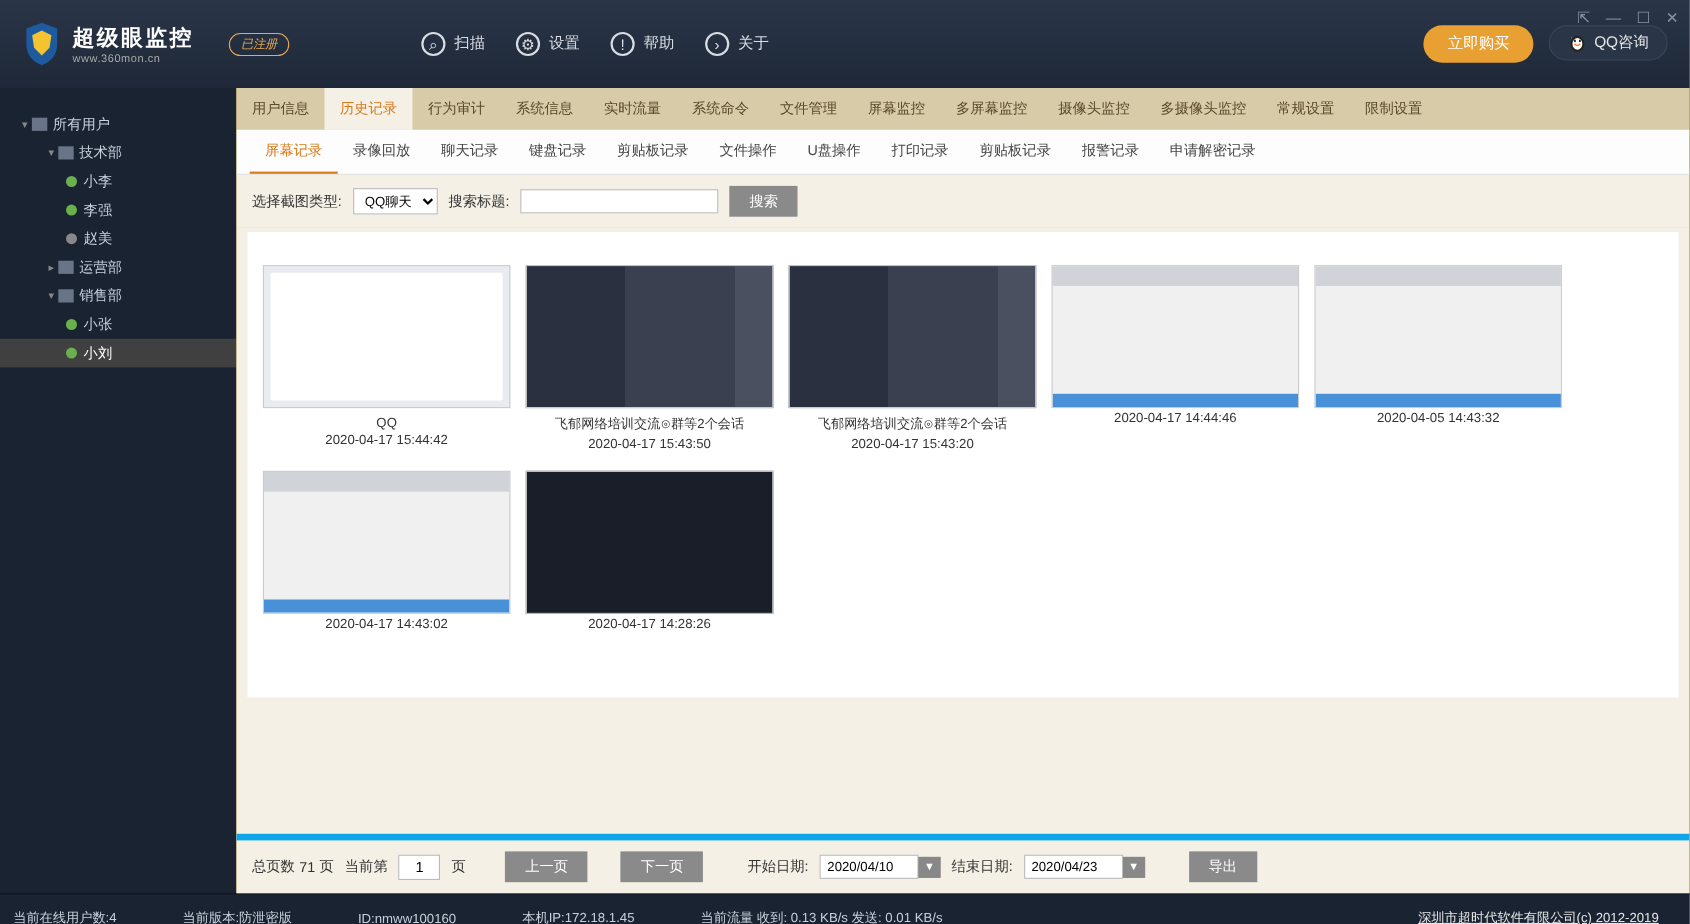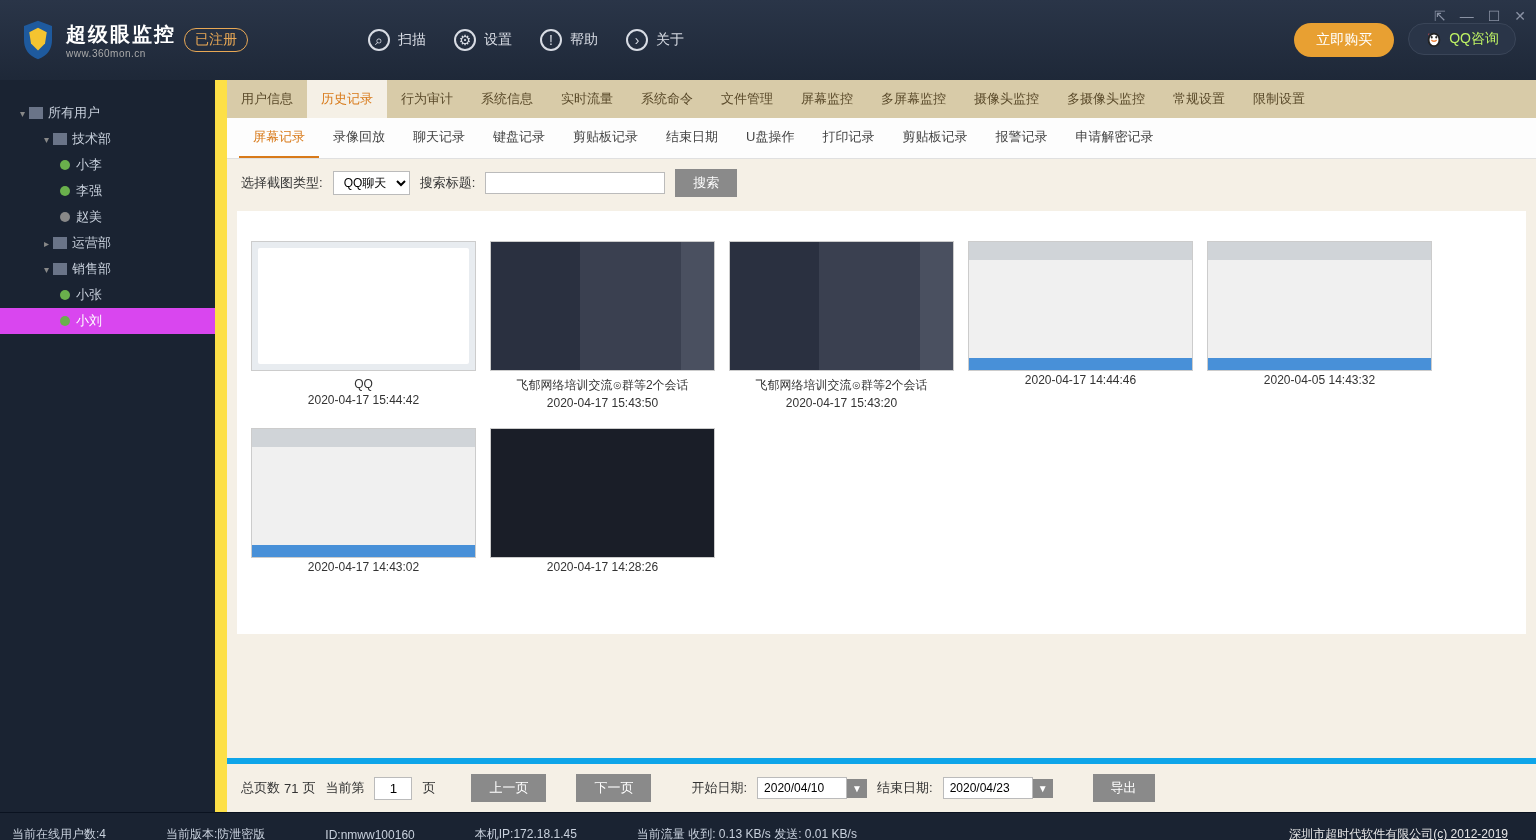--- a/index.html
+++ b/index.html
@@ -5,45 +5,45 @@
 * { margin: 0; padding: 0; box-sizing: border-box; }
 body { font-family: "Microsoft YaHei", sans-serif; font-size: 12px; background: #1a2332; color: #ccc; width: 1536px; height: 840px; overflow: hidden; }
 
 
 .header { height: 80px; background: linear-gradient(180deg, #2a3548 0%, #1e2838 100%); display: flex; align-items: center; padding: 0 20px; position: relative; }
 .logo-area { display: flex; align-items: center; margin-right: 20px; justify-content: center; }
 .logo-shield { width: 36px; height: 42px; margin-right: 10px; }
 .logo-text { display: flex; flex-direction: column; }
 .logo-title { font-size: 20px; font-weight: bold; color: #fff; letter-spacing: 2px; }
 .logo-sub { font-size: 10px; color: #aaa; letter-spacing: 0.5px; }
-.badge-reg { border: 1px solid #e8a855; color: #e8a855; font-size: 14px; padding: 2px 10px; border-radius: 12px; margin-left: 8px; }
+.badge-reg { border: 1px solid #e8a855; color: #e8a855; font-size: 11px; padding: 2px 10px; border-radius: 12px; margin-left: 32px; font-style: italic; }
 .header-btns { display: flex; align-items: center; margin-left: 100px; gap: 28px; }
 .hbtn { display: flex; align-items: center; gap: 8px; color: #d8dce4; font-size: 14px; cursor: pointer; }
 .hbtn-icon { width: 22px; height: 22px; border: 2px solid #d8dce4; border-radius: 50%; display: flex; align-items: center; justify-content: center; font-size: 14px; }
 .header-right { margin-left: auto; display: flex; align-items: flex-start; gap: 14px; }
 .buy-btn { background: #e8a032; color: #fff; padding: 8px 22px; border-radius: 20px; font-size: 14px; cursor: pointer; }
-.qq-btn { background: #2a3548; border: 1px solid #3a4558; color: #bef264; padding: 6px 16px; border-radius: 20px; font-size: 14px; display: flex; align-items: center; gap: 6px; cursor: pointer; }
+.qq-btn { background: #2a3548; border: 1px solid #3a4558; color: #e5e5e5; padding: 6px 16px; border-radius: 20px; font-size: 14px; display: flex; align-items: center; gap: 6px; cursor: pointer; }
 .window-ctrl { position: absolute; top: 8px; right: 10px; display: flex; gap: 14px; color: #8a92a4; font-size: 14px; }
 .window-ctrl span { cursor: pointer; }
 
 
 .body-wrap { display: flex; height: 732px; }
 .sidebar { width: 215px; background: #1a2332; padding-top: 20px; }
 .tree-item { display: flex; align-items: center; padding: 4px 8px 4px 20px; cursor: pointer; color: #c8d0dc; font-size: 13px; }
 .tree-item.l1 { padding-left: 44px; }
 .tree-item.l2 { padding-left: 60px; }
-.tree-item.selected { background: #d946ef; color: #fff; }
+.tree-item.selected { background: #404040; color: #fff; }
 .tree-icon { margin-right: 4px; color: #888; font-size: 10px; }
 .tree-item-icon { width: 14px; height: 12px; margin-right: 5px; display: inline-block; }
 .icon-folder { background: #6a7488; }
 .icon-user { width: 10px; height: 10px; border-radius: 50%; margin-right: 6px; }
 .icon-green { background: #6ab04c; }
 .icon-gray { background: #888; }
 
-.main { flex: 1; background: #fde047; display: flex; flex-direction: column; padding-left: 12px; }
+.main { flex: 1; background: #fde047; display: flex; flex-direction: column; }
 .tabs-main { display: flex; background: #d8cba8; font-size: 13px; }
 .tab-main { padding: 10px 14px; color: #5a4a2a; cursor: pointer; white-space: nowrap; }
 .tab-main.active { background: #f5f0e6; color: #d87a1a; font-weight: 500; }
 
 .tabs-sub { display: flex; background: #fdfdfd; padding: 0 12px; border-bottom: 1px solid #e0e0e0; font-size: 13px; }
 .tab-sub { padding: 10px 14px; color: #444; cursor: pointer; }
 .tab-sub.active { color: #d87a1a; border-bottom: 2px solid #d87a1a; }
 
 .filter-row { padding: 10px 14px; display: flex; align-items: center; gap: 10px; background: #f5f0e6; font-size: 13px; color: #333; }
 .filter-row select, .filter-row input { border: 1px solid #bbb; padding: 3px 6px; font-size: 12px; background: #fff; }
@@ -189,21 +189,21 @@
         <div class="tab-main">多摄像头监控</div>
         <div class="tab-main">常规设置</div>
         <div class="tab-main">限制设置</div>
       </div>
     <div class="tabs-sub" id="tabs-sub">
         <div class="tab-sub active">屏幕记录</div>
         <div class="tab-sub">录像回放</div>
         <div class="tab-sub">聊天记录</div>
         <div class="tab-sub">键盘记录</div>
         <div class="tab-sub">剪贴板记录</div>
-        <div class="tab-sub">结束日期</div>
+        <div class="tab-sub">文件操作</div>
         <div class="tab-sub">U盘操作</div>
         <div class="tab-sub">打印记录</div>
         <div class="tab-sub">剪贴板记录</div>
         <div class="tab-sub">报警记录</div>
         <div class="tab-sub">申请解密记录</div>
       </div>
     <div class="filter-row">
       <span>选择截图类型:</span>
       <select><option>QQ聊天</option></select>
       <span>搜索标题:</span>

